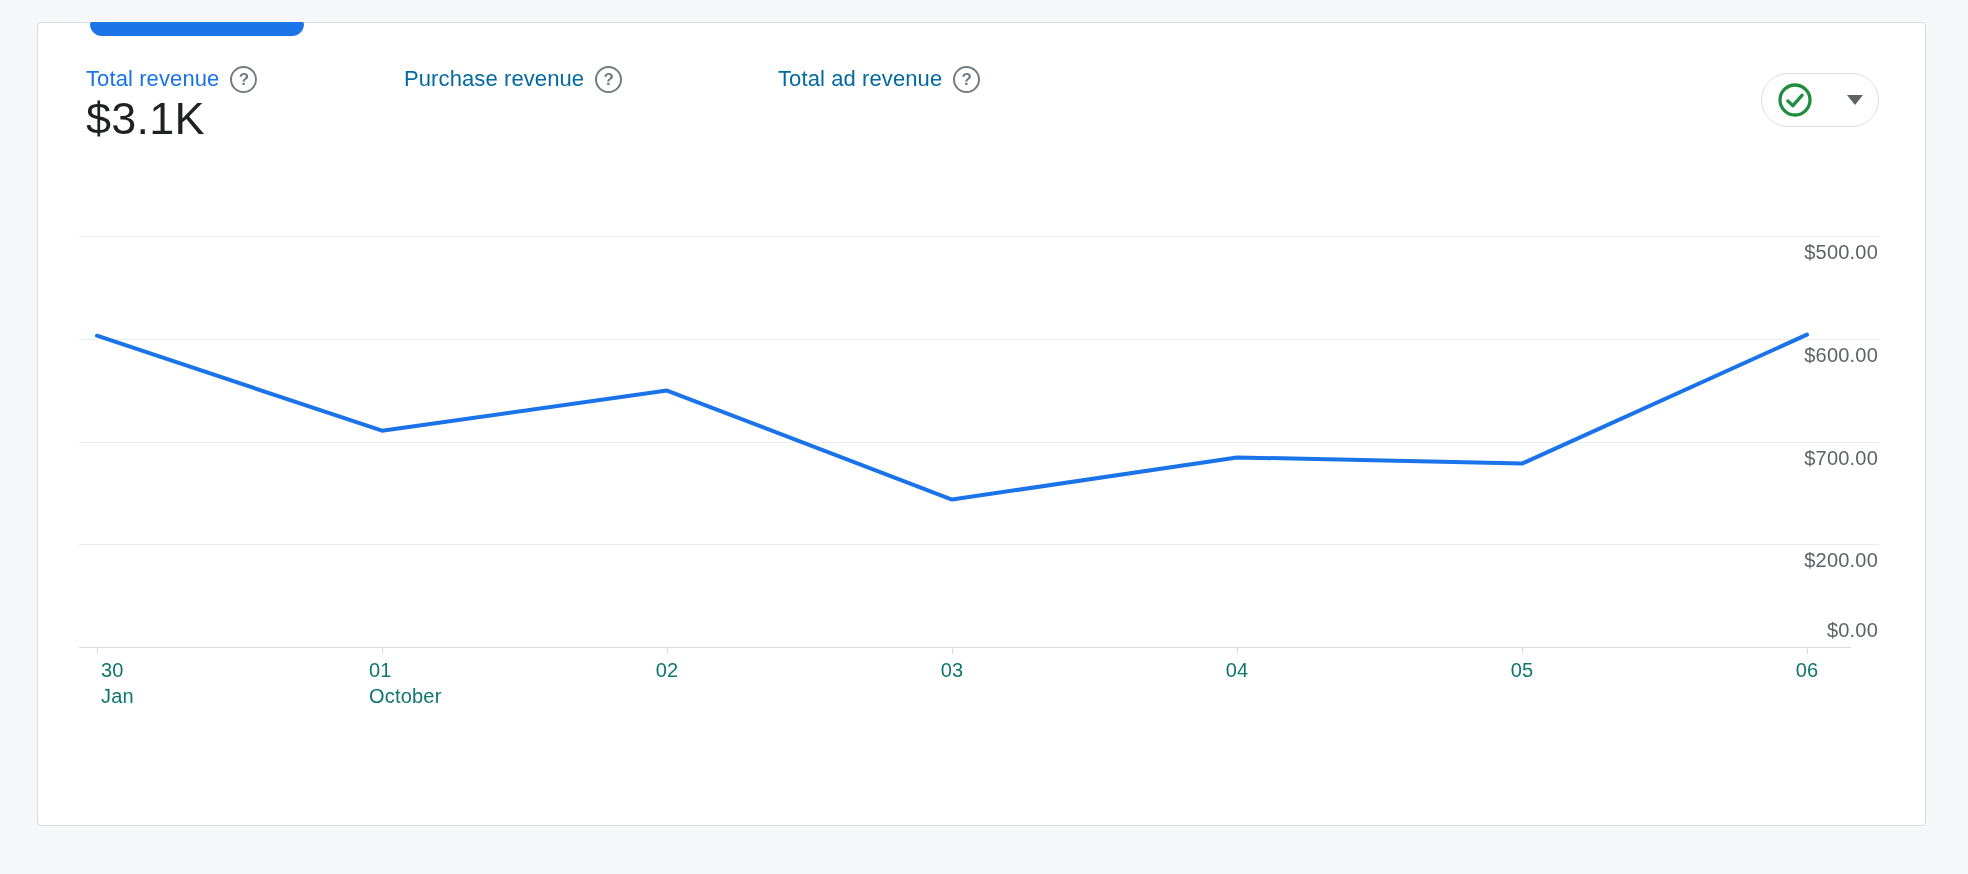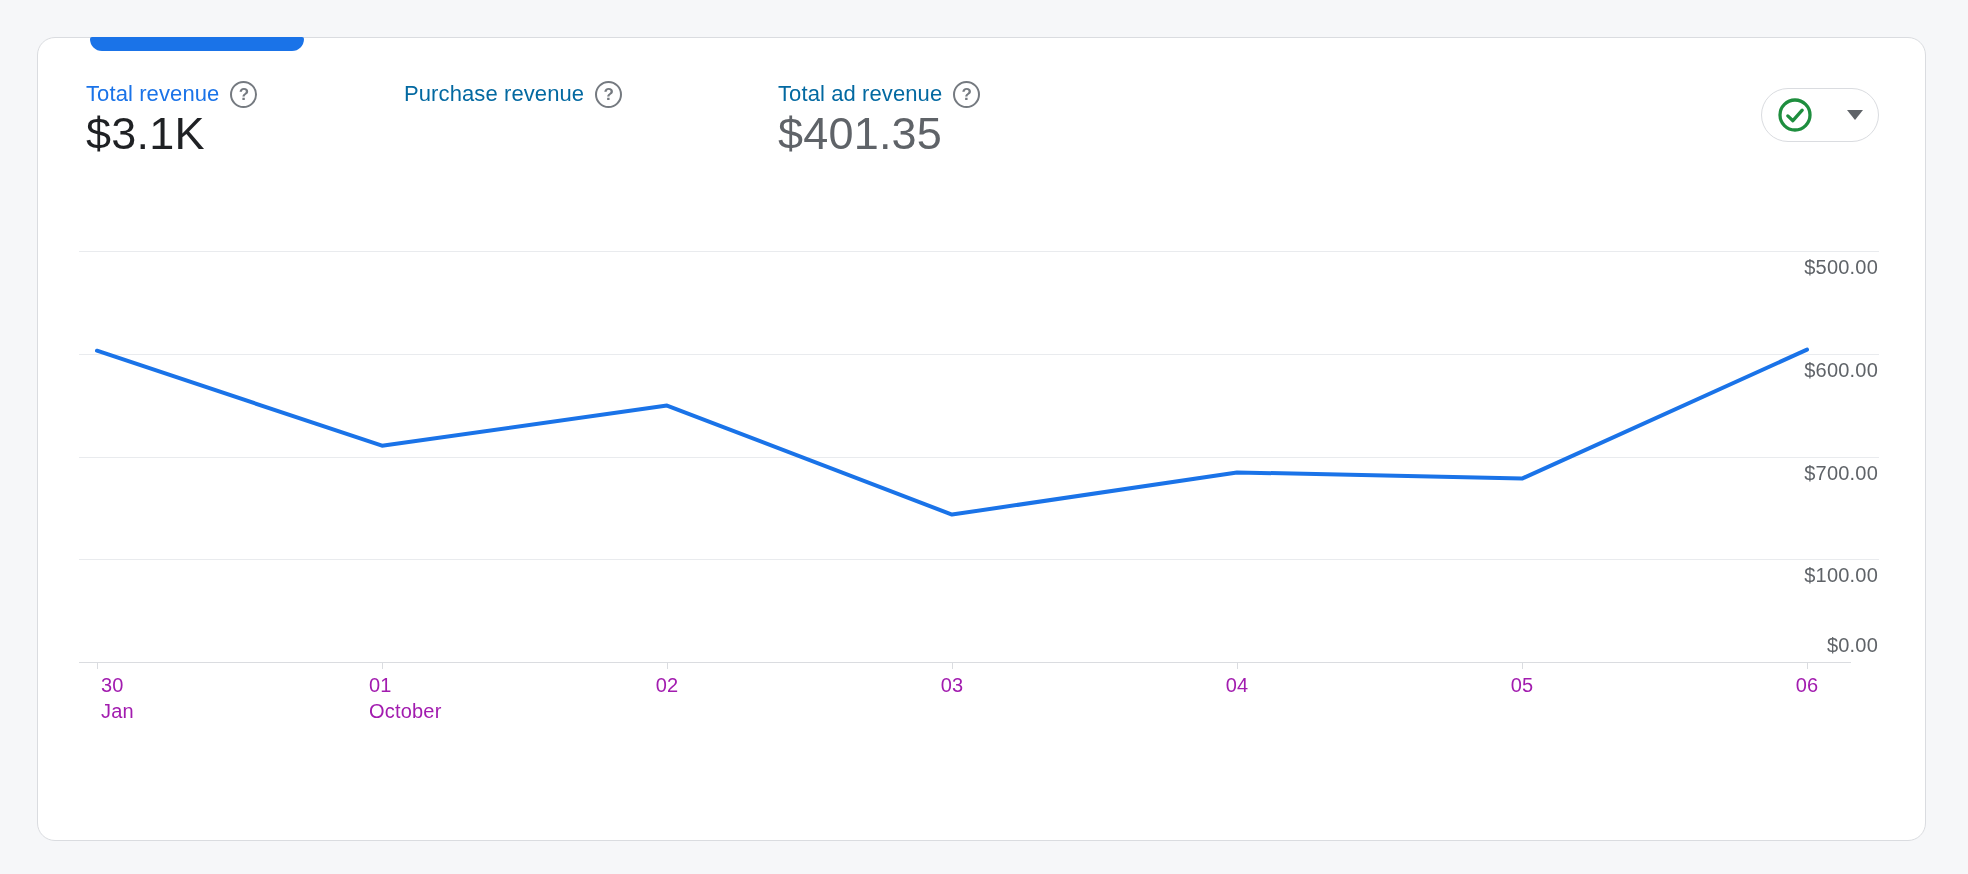--- a/index.html
+++ b/index.html
@@ -4,25 +4,25 @@
 <style>
   * { margin: 0; padding: 0; box-sizing: border-box; }
   html, body {
     width: 1968px; height: 874px;
     background: #f6f7f9;
     font-family: "Liberation Sans", sans-serif;
     overflow: hidden;
   }
   .card {
     position: absolute;
-    left: 37px; top: 37px;
+    left: 37px; top: 22px;
     width: 1889px; height: 804px;
     background: #ffffff;
     border: 1px solid #dadce0;
-    border-radius: 18px;
+    border-radius: 4px;
   }
   .tab-indicator {
     position: absolute;
     left: 52px; top: -1px;
     width: 214px; height: 14px;
     background: #1a73e8;
     border-radius: 2px 2px 12px 12px;
   }
   .metric { position: absolute; top: 42px; }
   .metric-label-row { display: flex; align-items: center; gap: 11px; height: 28px; }
@@ -62,21 +62,21 @@
 
   .plot { position: absolute; left: 0; top: 0; width: 1889px; height: 804px; }
   .gridline { position: absolute; height: 1px; background: #e9ebee; }
   .axis-line { position: absolute; height: 1px; background: #dadce0; }
   .y-label {
     position: absolute; width: 130px; text-align: right;
     font-size: 20px; color: #5f6368; letter-spacing: 0.2px;
   }
   .x-tick { position: absolute; width: 1px; height: 7px; background: #dadce0; }
   .x-label {
-    position: absolute; font-size: 20px; color: #a21caf;
+    position: absolute; font-size: 20px; color: #0f766e;
     line-height: 26px; letter-spacing: 0.2px;
   }
   .x-label.center { width: 60px; text-align: center; }
   svg.series { position: absolute; left: 0; top: 0; }
 </style>
 </head>
 <body>
 
 <div class="card">
   <div class="tab-indicator"></div>
@@ -94,36 +94,35 @@
       <span class="metric-label">Purchase revenue</span>
       <span class="help-icon">?</span>
     </div>
   </div>
 
   <div class="metric" style="left:740px">
     <div class="metric-label-row">
       <span class="metric-label">Total ad revenue</span>
       <span class="help-icon">?</span>
     </div>
-    <div class="metric-value">$401.35</div>
   </div>
 
   <div class="status-pill">
     <svg width="36" height="36" viewBox="0 0 24 24">
       <circle cx="12" cy="12" r="10" fill="none" stroke="#1e8e3e" stroke-width="2.2"></circle>
       <path d="M7.2 12.6 L10.6 15.8 L16.8 8.8" fill="none" stroke="#1e8e3e" stroke-width="2.2" stroke-linecap="round" stroke-linejoin="round"></path>
     </svg>
     <span class="caret-down"></span>
   </div>
 
   <div class="plot" id="plot">
       <div class="axis-line" style="left: 41px; top: 624px; width: 1772px;"></div>
       <div class="y-label" style="left: 1710px; top: 596px;">$0.00</div>
       <div class="gridline" style="left: 41px; top: 521.25px; width: 1800px;"></div>
-      <div class="y-label" style="left: 1710px; top: 526.25px;">$100.00</div>
+      <div class="y-label" style="left: 1710px; top: 526.25px;">$200.00</div>
       <div class="gridline" style="left: 41px; top: 418.5px; width: 1800px;"></div>
       <div class="y-label" style="left: 1710px; top: 423.5px;">$700.00</div>
       <div class="gridline" style="left: 41px; top: 315.75px; width: 1800px;"></div>
       <div class="y-label" style="left: 1710px; top: 320.75px;">$600.00</div>
       <div class="gridline" style="left: 41px; top: 213px; width: 1800px;"></div>
       <div class="y-label" style="left: 1710px; top: 218px;">$500.00</div>
       <div class="x-tick" style="left: 59px; top: 624px;"></div>
       <div class="x-label" style="top: 634px; left: 63px;">
         <div>30</div>
         <div>Jan</div>

